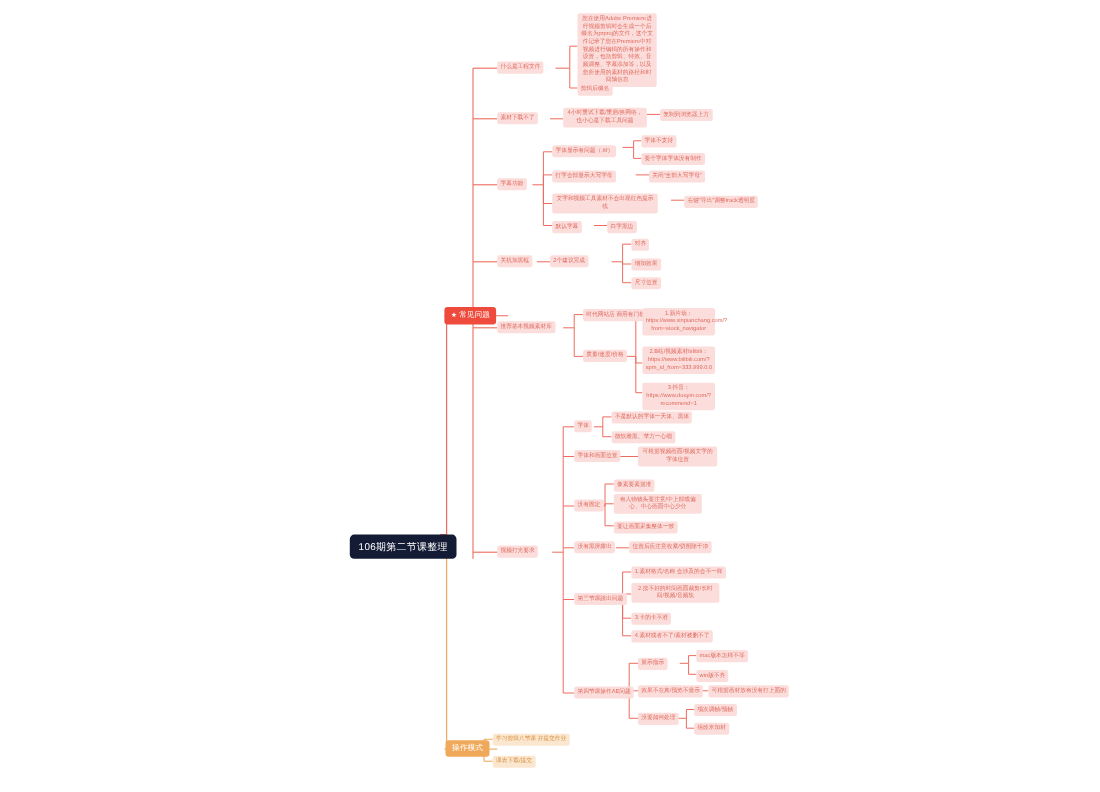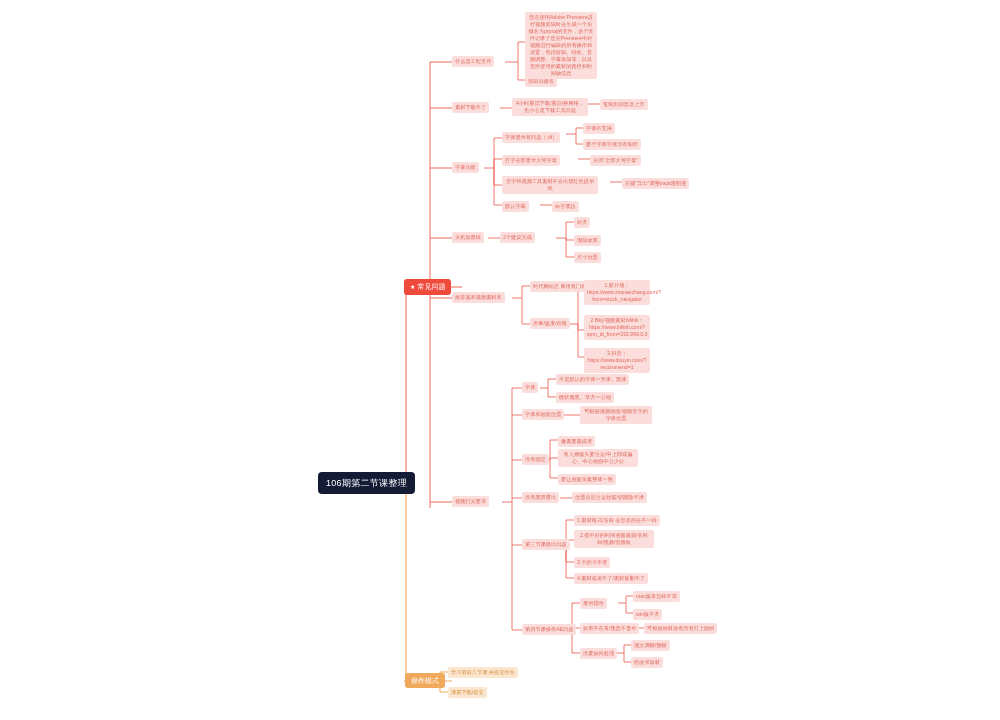--- a/index.html
+++ b/index.html
@@ -147,21 +147,21 @@
     <path d="M626,596 L633,596 M626,613 L633,613" stroke="#ee6a5c" stroke-width="0.9" fill="none"></path>
     <path d="M630,628 L644,628" stroke="#ee6a5c" stroke-width="0.9" fill="none"></path>
     <path d="M616,653 L624,653 L624,645 M624,653 L624,662" stroke="#ee6a5c" stroke-width="0.9" fill="none"></path>
     <path d="M624,645 L631,645 M624,662 L631,662" stroke="#ee6a5c" stroke-width="0.9" fill="none"></path>
 
     <path d="M452,681 L440,681" stroke="#f0a85a" stroke-width="1" fill="none"></path>
     <path d="M440,681 L440,672 M440,681 L440,692" stroke="#f0a85a" stroke-width="1" fill="none"></path>
     <path d="M440,672 L448,672 M440,692 L448,692" stroke="#f0a85a" stroke-width="1" fill="none"></path>
   </svg>
 
-  <div class="node root" style="left:318px;top:472px;">106期第二节课整理</div>
+  <div class="node root" style="left:318px;top:486px;">106期第二节课整理</div>
 
   <div class="node l1-red" style="left:404px;top:279px;">
     <span class="star">★</span><span>常见问题</span>
   </div>
 
   <div class="node l1-orange" style="left:405px;top:673px;">操作模式</div>
 
   <div class="node plain" style="left:452px;top:56px;">什么是工程文件</div>
   <div class="node box" style="left:525px;top:12px;width:72px;">您在使用Adobe Premiere进行视频剪辑时会生成一个后缀名为prproj的文件，这个文件记录了您在Premiere中对视频进行编辑的所有操作和设置，包括剪辑、特效、音频调整、字幕添加等，以及您所使用的素材的路径和时间轴信息</div>
   <div class="node plain" style="left:525px;top:76px;">剪辑后缀名</div>

